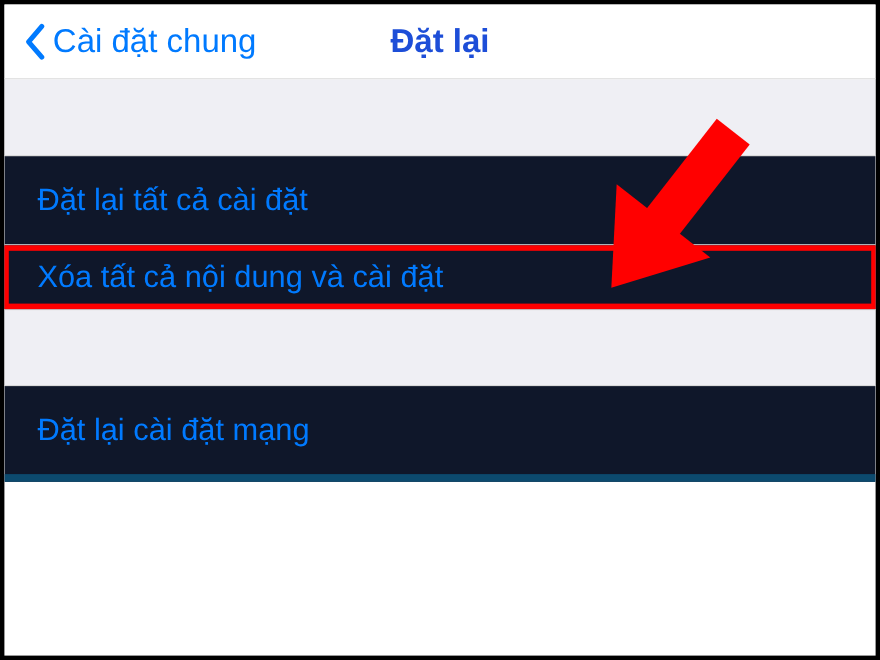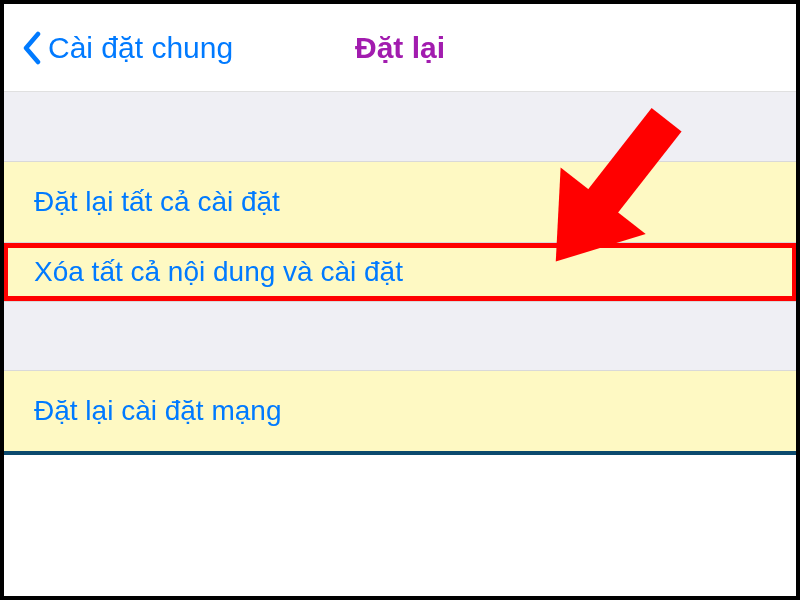--- a/index.html
+++ b/index.html
@@ -10,21 +10,21 @@
     body {
       width: 800px;
       height: 600px;
       font-family: -apple-system, BlinkMacSystemFont, 'Segoe UI', Helvetica, Arial, sans-serif;
       background: #fff;
       border: 4px solid #000;
       position: relative;
       overflow: hidden;
     }
     .nav-header {
-      height: 88px;
+      height: 68px;
       display: flex;
       align-items: center;
       background: #fff;
       border-bottom: 1px solid #e0e0e0;
       position: relative;
     }
     .back-button {
       display: flex;
       align-items: center;
       color: #007aff;
@@ -39,21 +39,21 @@
     }
     .chevron svg {
       display: block;
     }
     .page-title {
       position: absolute;
       left: 50%;
       transform: translateX(-50%);
       font-size: 30px;
       font-weight: 600;
-      color: #a21caf;
+      color: #1d4ed8;
     }
     .spacer {
       height: 70px;
       background: #efeff4;
       border-bottom: 1px solid #d9d9d9;
     }
     .spacer-small {
       height: 70px;
       background: #efeff4;
       border-top: 1px solid #d9d9d9;
@@ -63,21 +63,21 @@
       background: #fff;
     }
     .settings-item {
       padding: 24px 30px;
       font-size: 28px;
       color: #007aff;
       border-bottom: 1px solid #d9d9d9;
       cursor: pointer;
       font-weight: 400;
       position: relative;
-      background: #fef9c3;
+      background: #0f172a;
     }
     .highlighted {
       border: 5px solid #ff0000;
       border-left-width: 5px;
       border-right-width: 5px;
       margin-left: -1px;
       margin-right: -1px;
       padding: 8px 26px;
     }
     .arrow-annotation {
@@ -110,21 +110,21 @@
     <span>Đặt lại tất cả cài đặt</span>
   </div>
   <div class="settings-item highlighted">
     <span>Xóa tất cả nội dung và cài đặt</span>
   </div>
 </div>
 
 <div class="spacer-small"></div>
 
 <div class="settings-list">
-  <div class="settings-item" style="border-bottom:4px solid #0c4a6e;">
+  <div class="settings-item" style="border-bottom:7px solid #0c4a6e;">
     <span>Đặt lại cài đặt mạng</span>
   </div>
 </div>
 
 <div class="arrow-annotation">
   <svg width="200" height="200" viewBox="0 0 200 200">
     <g transform="rotate(38 100 100)">
       <rect x="90" y="5" width="38" height="110" fill="#ff0000"></rect>
       <polygon points="55,108 163,108 109,185" fill="#ff0000"></polygon>
     </g>

